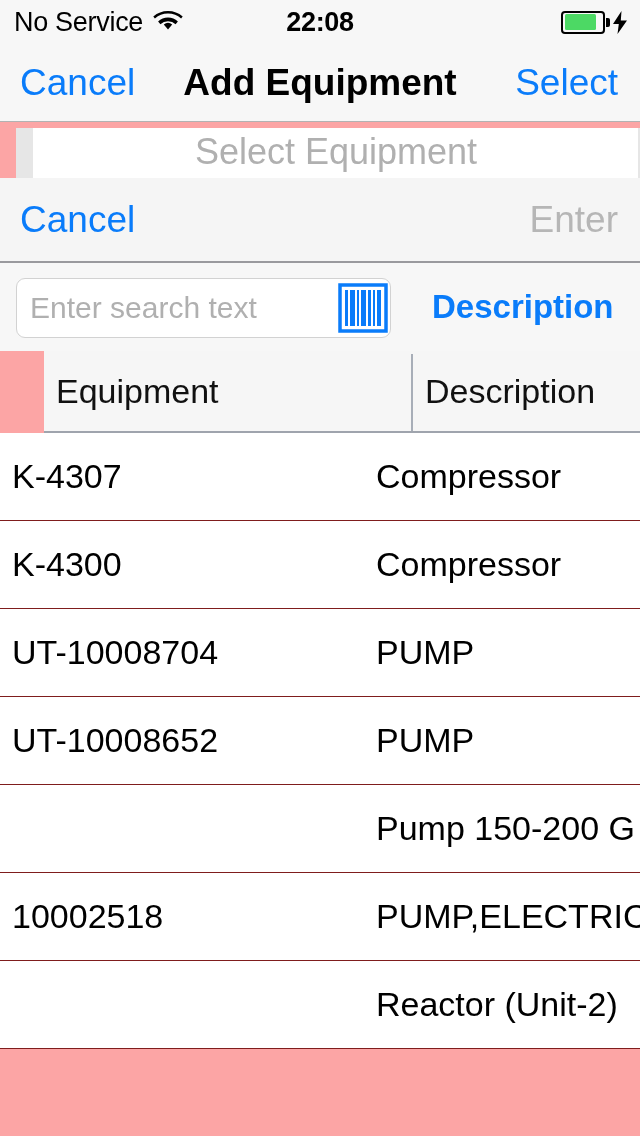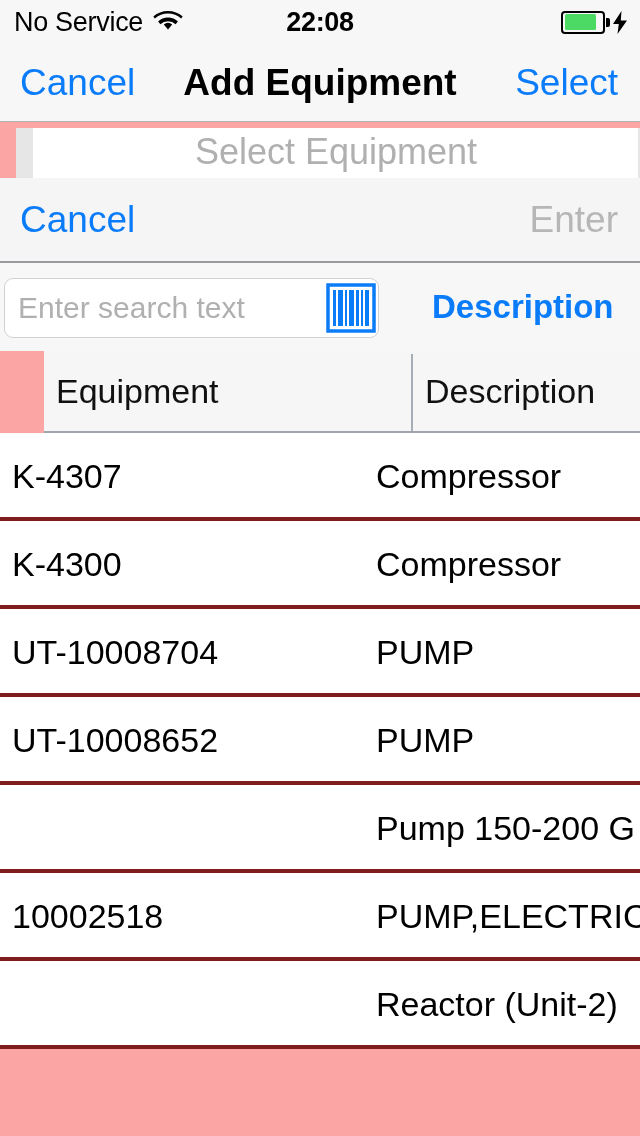--- a/index.html
+++ b/index.html
@@ -70,21 +70,21 @@
                font-size:37px; color:#0a7cfa; }
   .pt-done { position:absolute; right:22px; top:0; height:83px; line-height:83px;
              font-size:37px; color:#b6b6b6; }
 
   
   .search-row {
     position:absolute; top:263px; left:0; width:640px; height:88px;
     background:#f7f7f7;
   }
   .search-field {
-    position:absolute; left:4px; top:15px; width:375px; height:60px;
+    position:absolute; left:16px; top:15px; width:375px; height:60px;
     background:#ffffff; border:1px solid #d2d2d2; border-radius:9px;
   }
   .search-input-text {
     position:absolute; left:13px; top:0; height:58px; line-height:58px;
     font-size:30px; color:#b0b0b0;
   }
   .barcode-btn {
     position:absolute; right:2px; top:4px; width:50px; height:50px;
   }
   .barcode-btn svg { display:block; width:50px; height:50px; }
@@ -109,21 +109,21 @@
   .th-divider {
     position:absolute; left:367px; top:3px; width:2px; height:77px;
     background:#a8aeb8;
   }
 
   
   .table-body { position:absolute; top:433px; left:0; width:640px; }
   .row {
     position:relative; width:640px; height:88px;
     background:#ffffff;
-    border-bottom:4px solid #7f1d1d;
+    border-bottom:1px solid #7f1d1d;
     overflow:hidden;
   }
   .cell {
     position:absolute; top:0; height:87px; line-height:87px;
     font-size:34px; color:#000; white-space:nowrap;
   }
   .cell-equipment { left:12px; }
   .cell-description { left:376px; }
 </style>
 </head>

